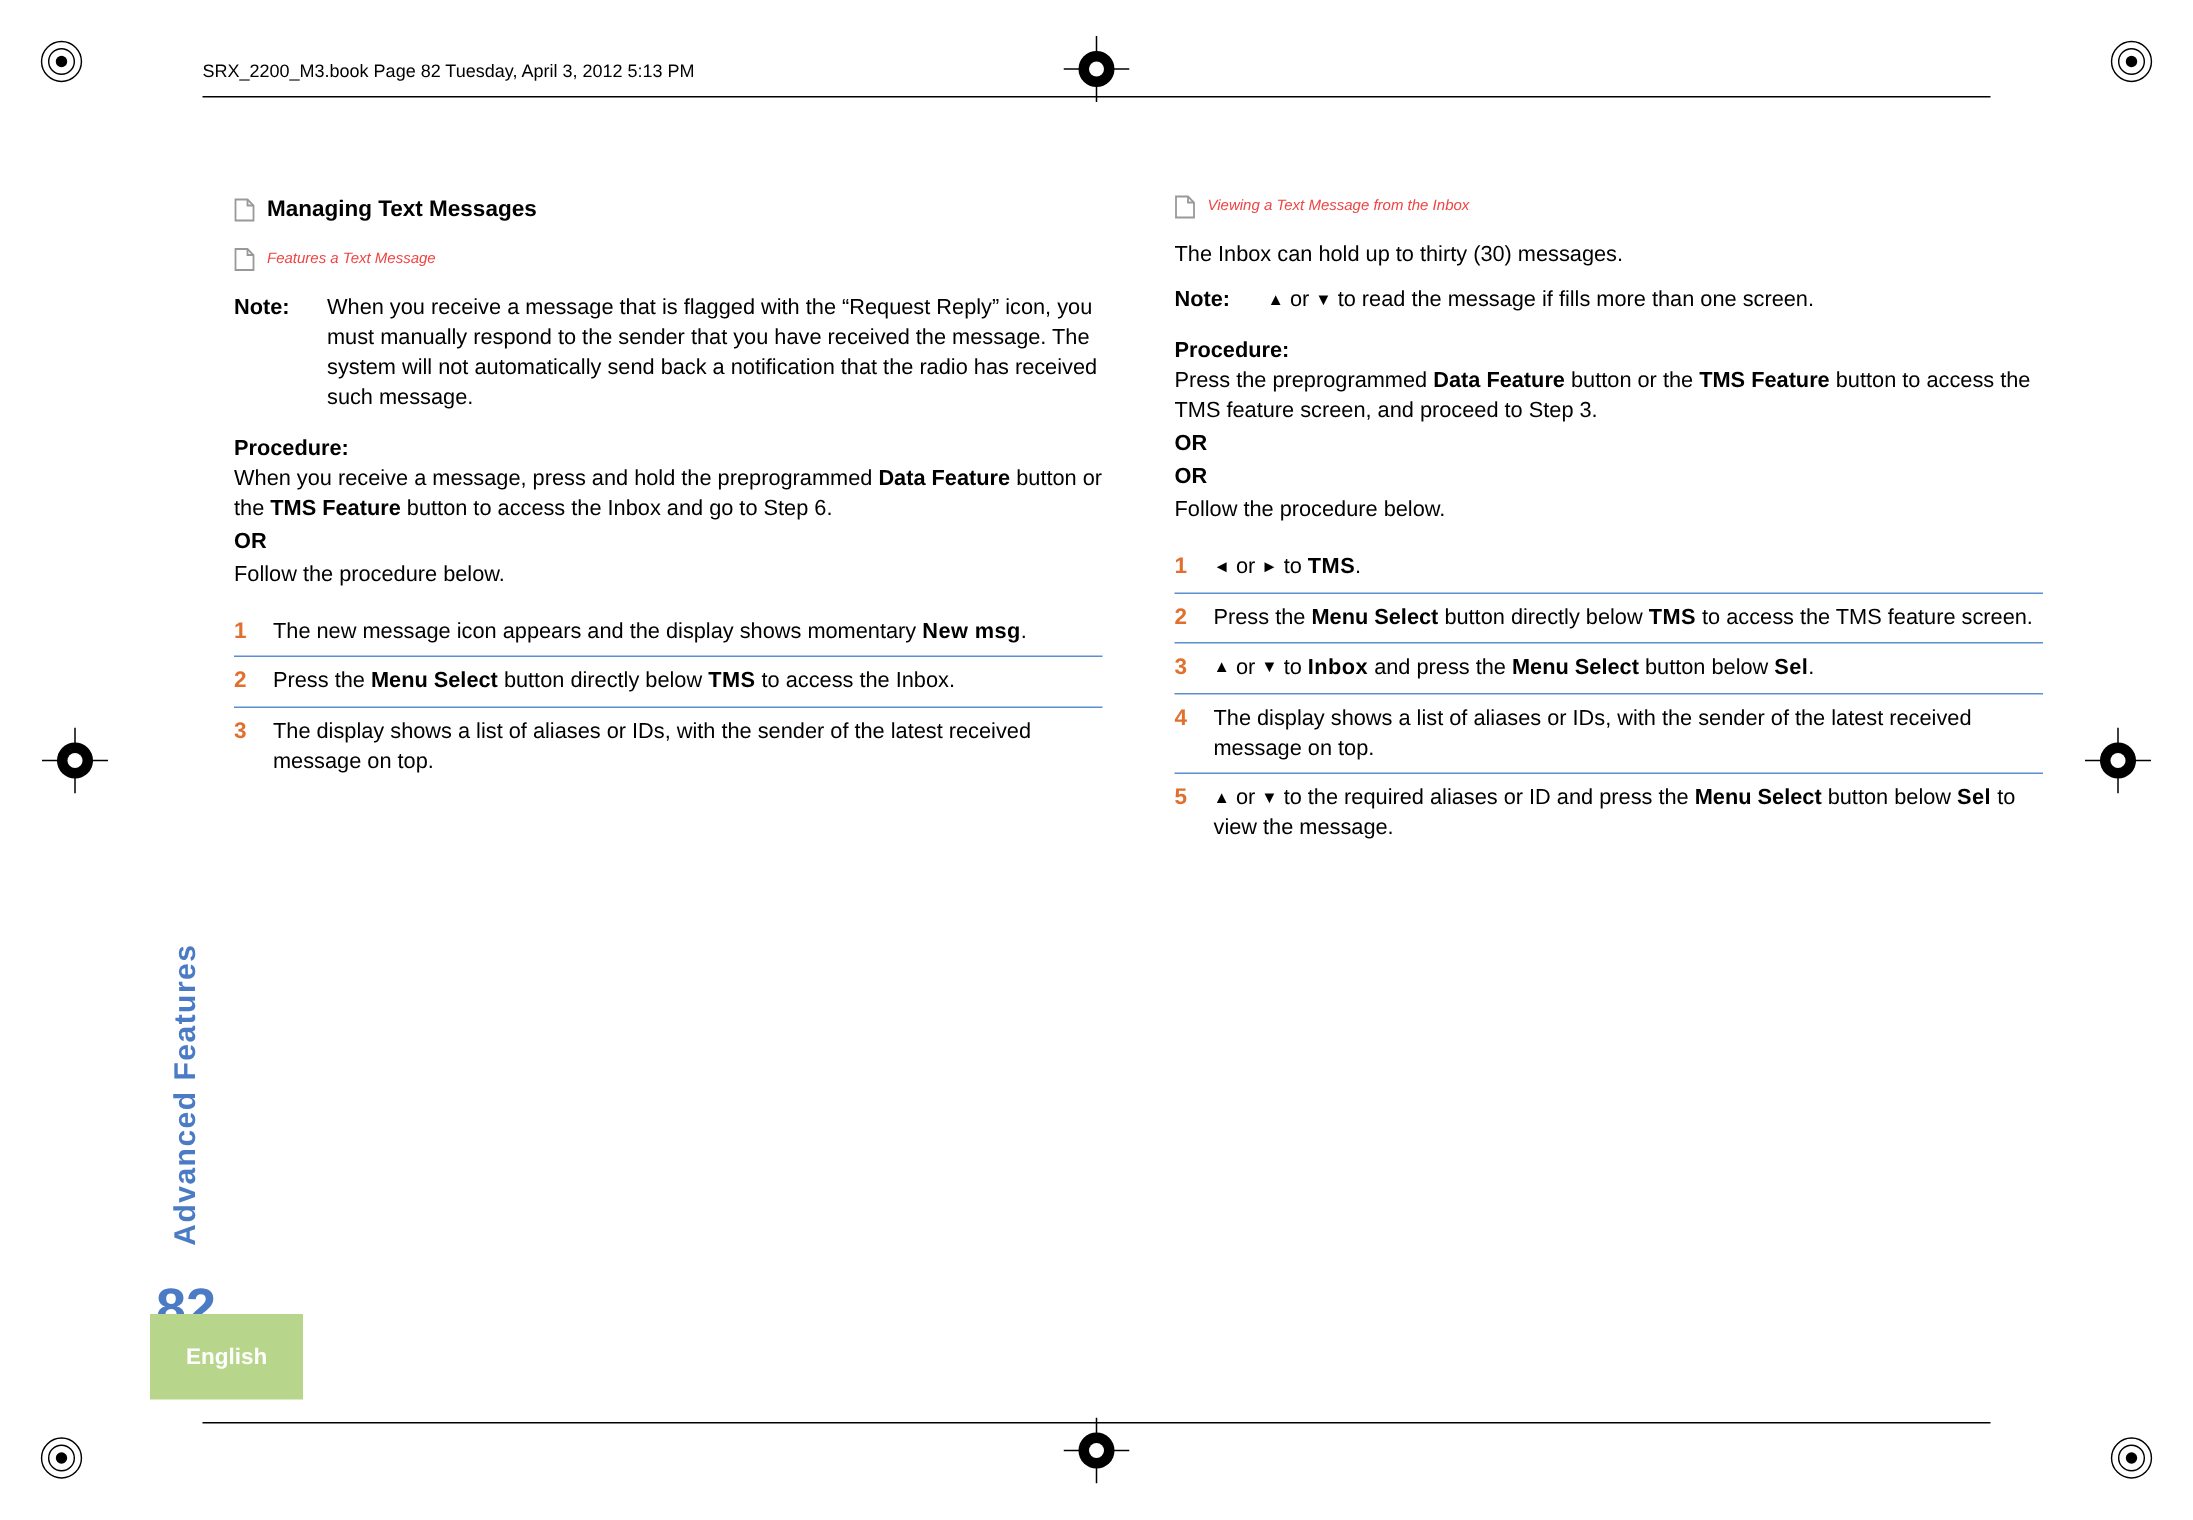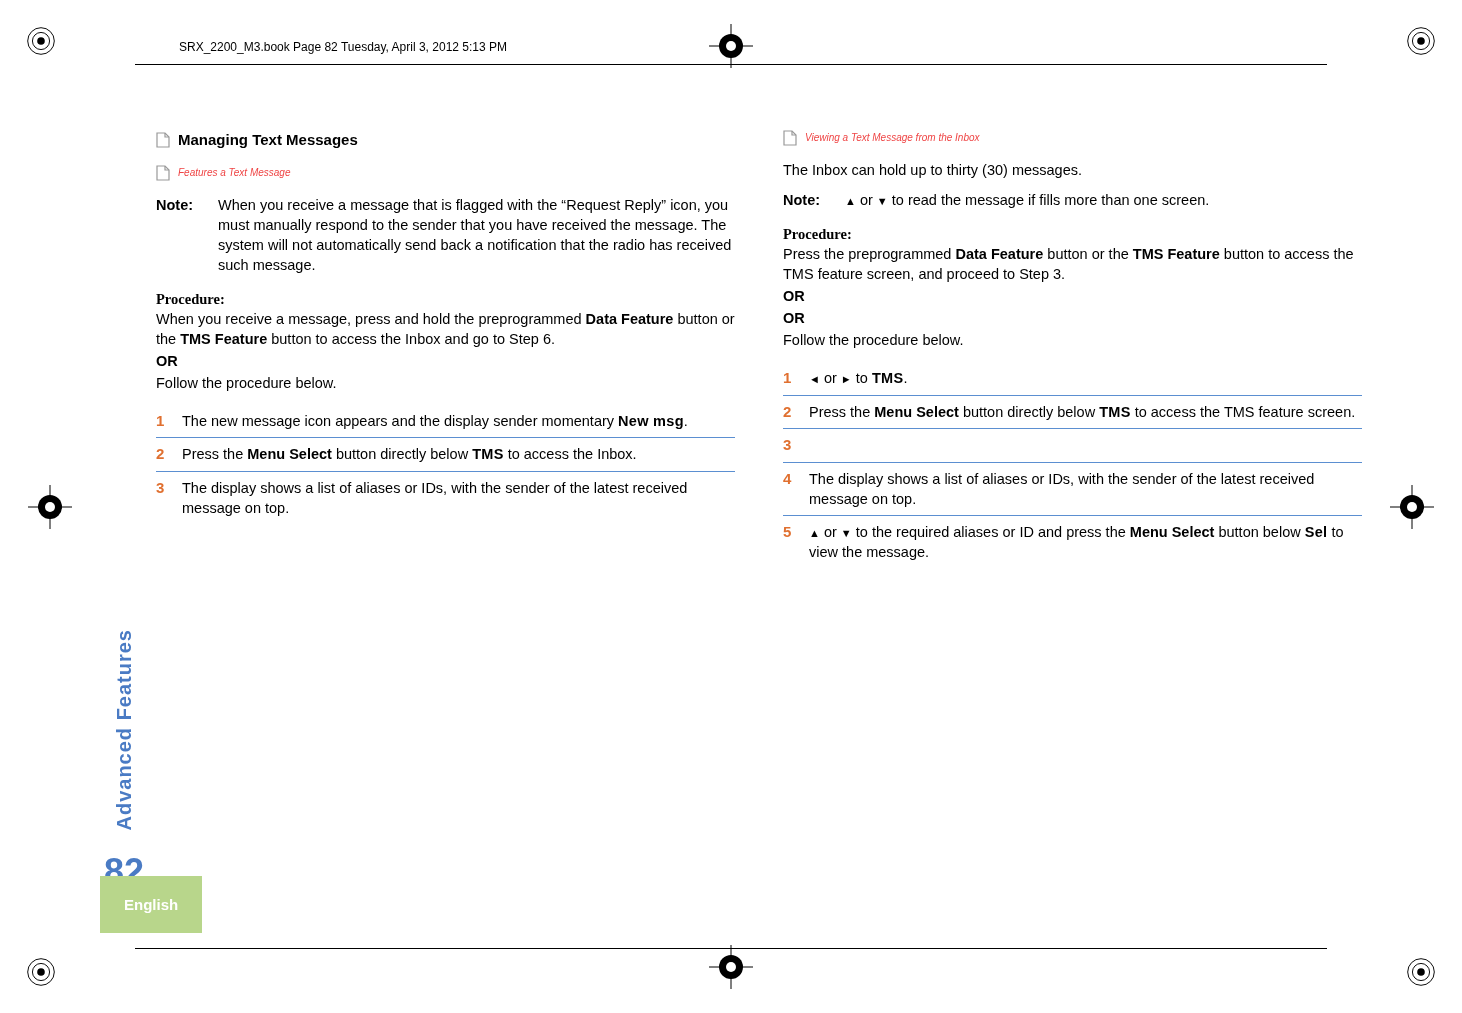--- a/index.html
+++ b/index.html
@@ -14,21 +14,21 @@
     
     .center-mark { position: absolute; width: 44px; height: 44px; z-index: 10; }
     .cm-top { top: 24px; left: 50%; transform: translateX(-50%); }
     .cm-bottom { bottom: 24px; left: 50%; transform: translateX(-50%); }
     .cm-left { left: 28px; top: 50%; transform: translateY(-50%); }
     .cm-right { right: 28px; top: 50%; transform: translateY(-50%); }
     
     .top-rule { position: absolute; top: 64px; left: 135px; right: 135px; border-top: 1px solid #000; }
     .bottom-rule { position: absolute; bottom: 64px; left: 135px; right: 135px; border-top: 1px solid #000; }
     
-    .header-text { position: absolute; top: 40px; left: 135px; font-size: 12px; color: #000; margin-left: 44px; }
+    .header-text { position: absolute; top: 40px; left: 135px; font-size: 12px; color: #000; }
     
     .page { position: absolute; top: 130px; left: 100px; right: 100px; bottom: 100px; display: flex; }
     
     .sidebar { width: 48px; display: flex; flex-direction: column; justify-content: flex-end; align-items: center; padding-bottom: 20px; }
     .vertical-label { color: #4a7bc4; font-weight: bold; font-size: 20px; writing-mode: vertical-rl; transform: rotate(180deg); margin-bottom: 20px; letter-spacing: 1px; }
     .page-num { color: #4a7bc4; font-weight: bold; font-size: 36px; }
     
     .lang-tab { position: absolute; left: 100px; bottom: 80px; background: #b8d68b; color: #fff; font-weight: bold; font-size: 15px; padding: 20px 24px; }
     
     .columns { flex: 1; display: flex; gap: 48px; padding-left: 8px; }
@@ -36,21 +36,21 @@
     
     .sec-head { display: flex; align-items: center; gap: 8px; margin-bottom: 14px; }
     .sec-head.main .title { font-weight: bold; font-size: 15px; color: #000; }
     .sec-head.sub .title { font-weight: normal; font-style: italic; font-size: 10px; color: #ef4444; }
     .page-icon-svg { width: 14px; height: 16px; flex-shrink: 0; }
     
     .note-block { display: flex; margin: 10px 0 14px 0; }
     .note-label { font-weight: bold; width: 62px; flex-shrink: 0; }
     .note-text { flex: 1; }
     
-    .proc-head { font-weight: bold; margin-top: 4px; font-family: Liberation Serif, serif; }
+    .proc-head { font-weight: bold; margin-top: 4px; }
     .body-text { margin-bottom: 2px; }
     .or-line { font-weight: bold; margin: 2px 0; }
     
     .steps { margin-top: 12px; }
     .step { display: flex; padding: 6px 0; border-bottom: 1px solid #5b8fd1; }
     .step:last-child { border-bottom: none; }
     .step-num { color: #e07030; font-weight: bold; width: 26px; flex-shrink: 0; font-size: 15px; }
     .step-text { flex: 1; }
     
     .boldtext { font-weight: bold; }
@@ -143,21 +143,21 @@
       <div class="proc-head">Procedure:</div>
       <div class="body-text">
         <span>When you receive a message, press and hold the preprogrammed </span><span class="boldtext">Data Feature</span><span> button or the </span><span class="boldtext">TMS Feature</span><span> button to access the Inbox and go to Step 6.</span>
       </div>
       <div class="or-line">OR</div>
       <div class="body-text">Follow the procedure below.</div>
 
       <div class="steps">
         <div class="step">
           <div class="step-num">1</div>
-          <div class="step-text"><span>The new message icon appears and the display sender momentary </span><span class="uilabel">New msg</span><span>.</span></div>
+          <div class="step-text"><span>The new message icon appears and the display shows momentary </span><span class="uilabel">New msg</span><span>.</span></div>
         </div>
         <div class="step">
           <div class="step-num">2</div>
           <div class="step-text"><span>Press the </span><span class="boldtext">Menu Select</span><span> button directly below </span><span class="uilabel">TMS</span><span> to access the Inbox.</span></div>
         </div>
         <div class="step">
           <div class="step-num">3</div>
           <div class="step-text">The display shows a list of aliases or IDs, with the sender of the latest received message on top.</div>
         </div>
       </div>
@@ -188,20 +188,21 @@
         <div class="step">
           <div class="step-num">1</div>
           <div class="step-text"><span class="tri">◄</span><span> or </span><span class="tri">►</span><span> to </span><span class="uilabel">TMS</span><span>.</span></div>
         </div>
         <div class="step">
           <div class="step-num">2</div>
           <div class="step-text"><span>Press the </span><span class="boldtext">Menu Select</span><span> button directly below </span><span class="uilabel">TMS</span><span> to access the TMS feature screen.</span></div>
         </div>
         <div class="step">
           <div class="step-num">3</div>
+          <div class="step-text"><span class="tri">▲</span><span> or </span><span class="tri">▼</span><span> to </span><span class="uilabel">Inbox</span><span> and press the </span><span class="boldtext">Menu Select</span><span> button below </span><span class="uilabel">Sel</span><span>.</span></div>
         </div>
         <div class="step">
           <div class="step-num">4</div>
           <div class="step-text">The display shows a list of aliases or IDs, with the sender of the latest received message on top.</div>
         </div>
         <div class="step">
           <div class="step-num">5</div>
           <div class="step-text"><span class="tri">▲</span><span> or </span><span class="tri">▼</span><span> to the required aliases or ID and press the </span><span class="boldtext">Menu Select</span><span> button below </span><span class="uilabel">Sel</span><span> to view the message.</span></div>
         </div>
       </div>

